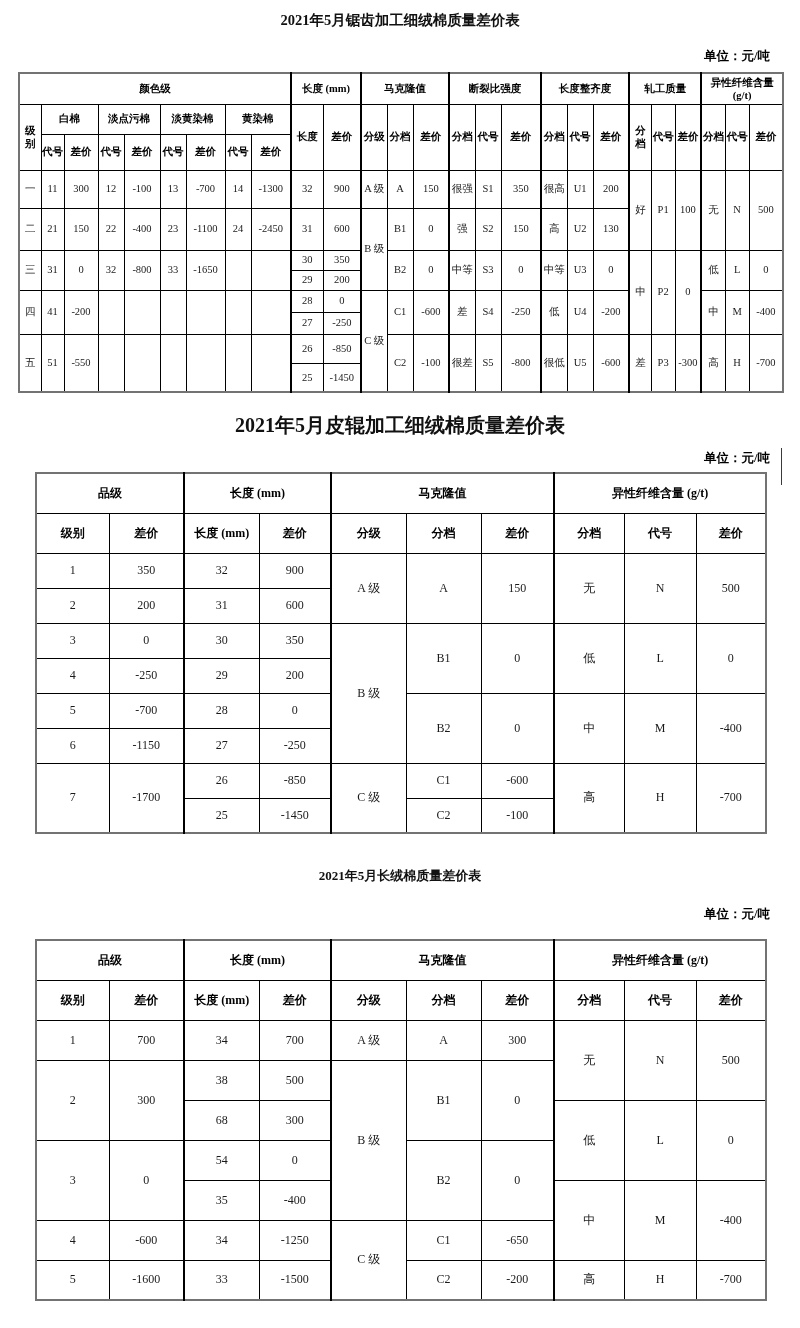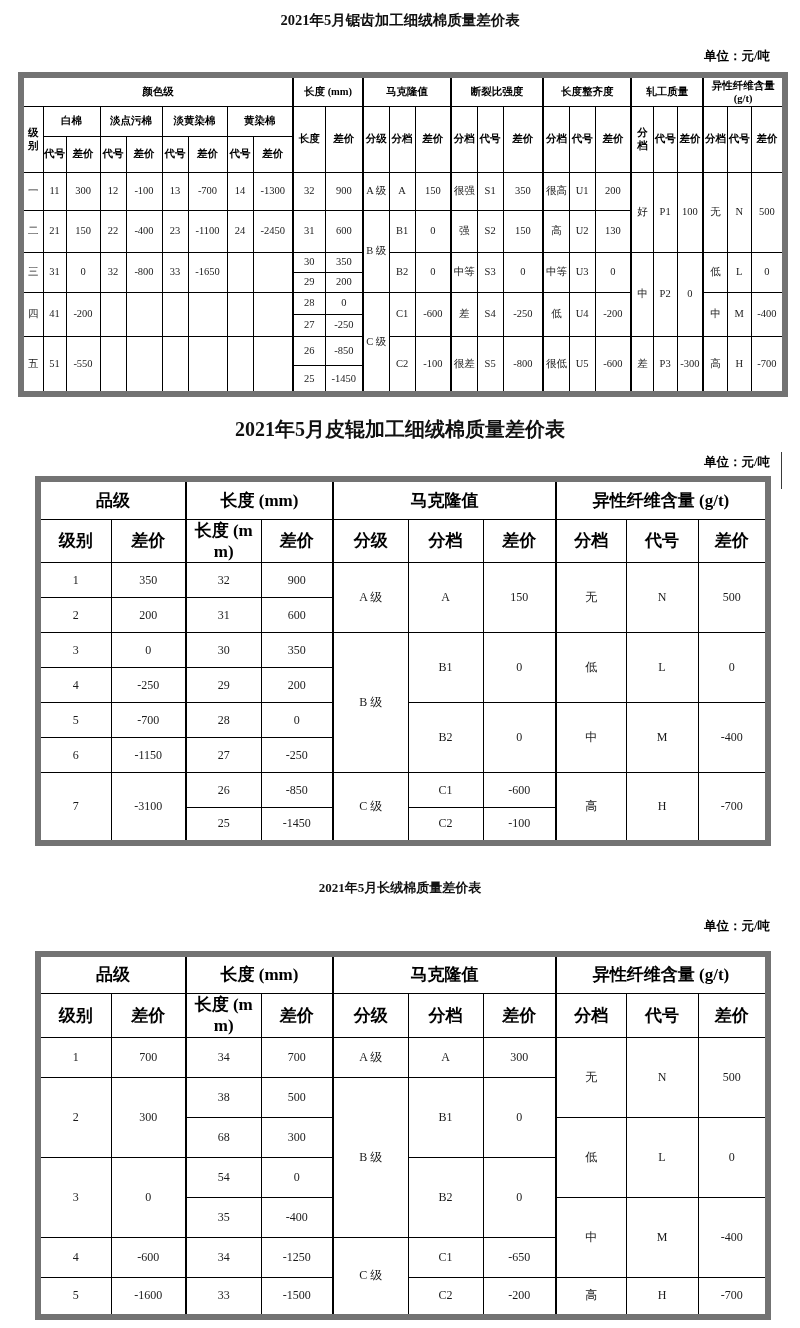--- a/index.html
+++ b/index.html
@@ -17,39 +17,39 @@
   .title-1 { font-size:14.5px; line-height:20px; }
   .title-2 { margin-top:20px; font-size:20px; line-height:24px; }
   .title-3 { margin-top:30px; font-size:13px; line-height:24px; }
   .unit { text-align:right; margin-right:30px; font-weight:bold; font-size:12.5px; line-height:15px; position:relative; }
   .unit-1 { margin-top:19px; }
   .unit-2 { margin-top:14px; }
   .unit-3 { margin-top:19px; }
   .stray { position:absolute; right:-12px; top:-3px; height:37px; width:0; border-left:1px solid #3a3a3a; display:inline-block; }
   .u-wrap { position:relative; display:inline-block; }
 
-  table.tbl { border-collapse:collapse; table-layout:fixed; border:6px solid #737373; }
+  table.tbl { border-collapse:collapse; table-layout:fixed; border:2px solid #737373; }
   .tbl th, .tbl td {
     border:1px solid #000;
     text-align:center; vertical-align:middle;
     padding:0; overflow:hidden;
     word-break:break-all; line-height:1.25;
     font-weight:normal; color:#1a1a1a;
   }
   .tbl th { font-weight:bold; color:#000; }
   .s { border-left-width:2px !important; }
   .b { font-weight:bold; color:#000; }
   .g { color:#555; }
 
   .tbl1 { margin:8px 0 0 18px; width:764px; font-size:10.5px; }
   .tbl1 th { font-size:10.5px; }
   .tbl2, .tbl3 { margin-left:35px; width:730px; font-size:12px; }
   .tbl2 { margin-top:6px; }
   .tbl3 { margin-top:17px; }
-  .tbl2 th, .tbl3 th { font-size:17px; }
+  .tbl2 th, .tbl3 th { font-size:12px; }
   .nw { white-space:nowrap; }
 </style>
 </head>
 <body>
 
 <div class="doc-title title-1">2021年5月锯齿加工细绒棉质量差价表</div>
 <div class="unit unit-1"><span class="u-wrap">单位：元/吨</span></div>
 
 <table class="tbl tbl1">
   <colgroup>
@@ -354,21 +354,21 @@
     <td rowspan="2" class="g">-400</td>
   </tr>
   <tr style="height:35px">
     <td class="b">6</td>
     <td class="g">-1150</td>
     <td class="b s">27</td>
     <td class="g">-250</td>
   </tr>
   <tr style="height:35px">
     <td rowspan="2" class="b">7</td>
-    <td rowspan="2" class="g">-3100</td>
+    <td rowspan="2" class="g">-1700</td>
     <td class="b s">26</td>
     <td class="g">-850</td>
     <td rowspan="2" class="s">C 级</td>
     <td class="b">C1</td>
     <td class="g">-600</td>
     <td rowspan="2" class="s">高</td>
     <td rowspan="2" class="b">H</td>
     <td rowspan="2" class="g">-700</td>
   </tr>
   <tr style="height:35px">

